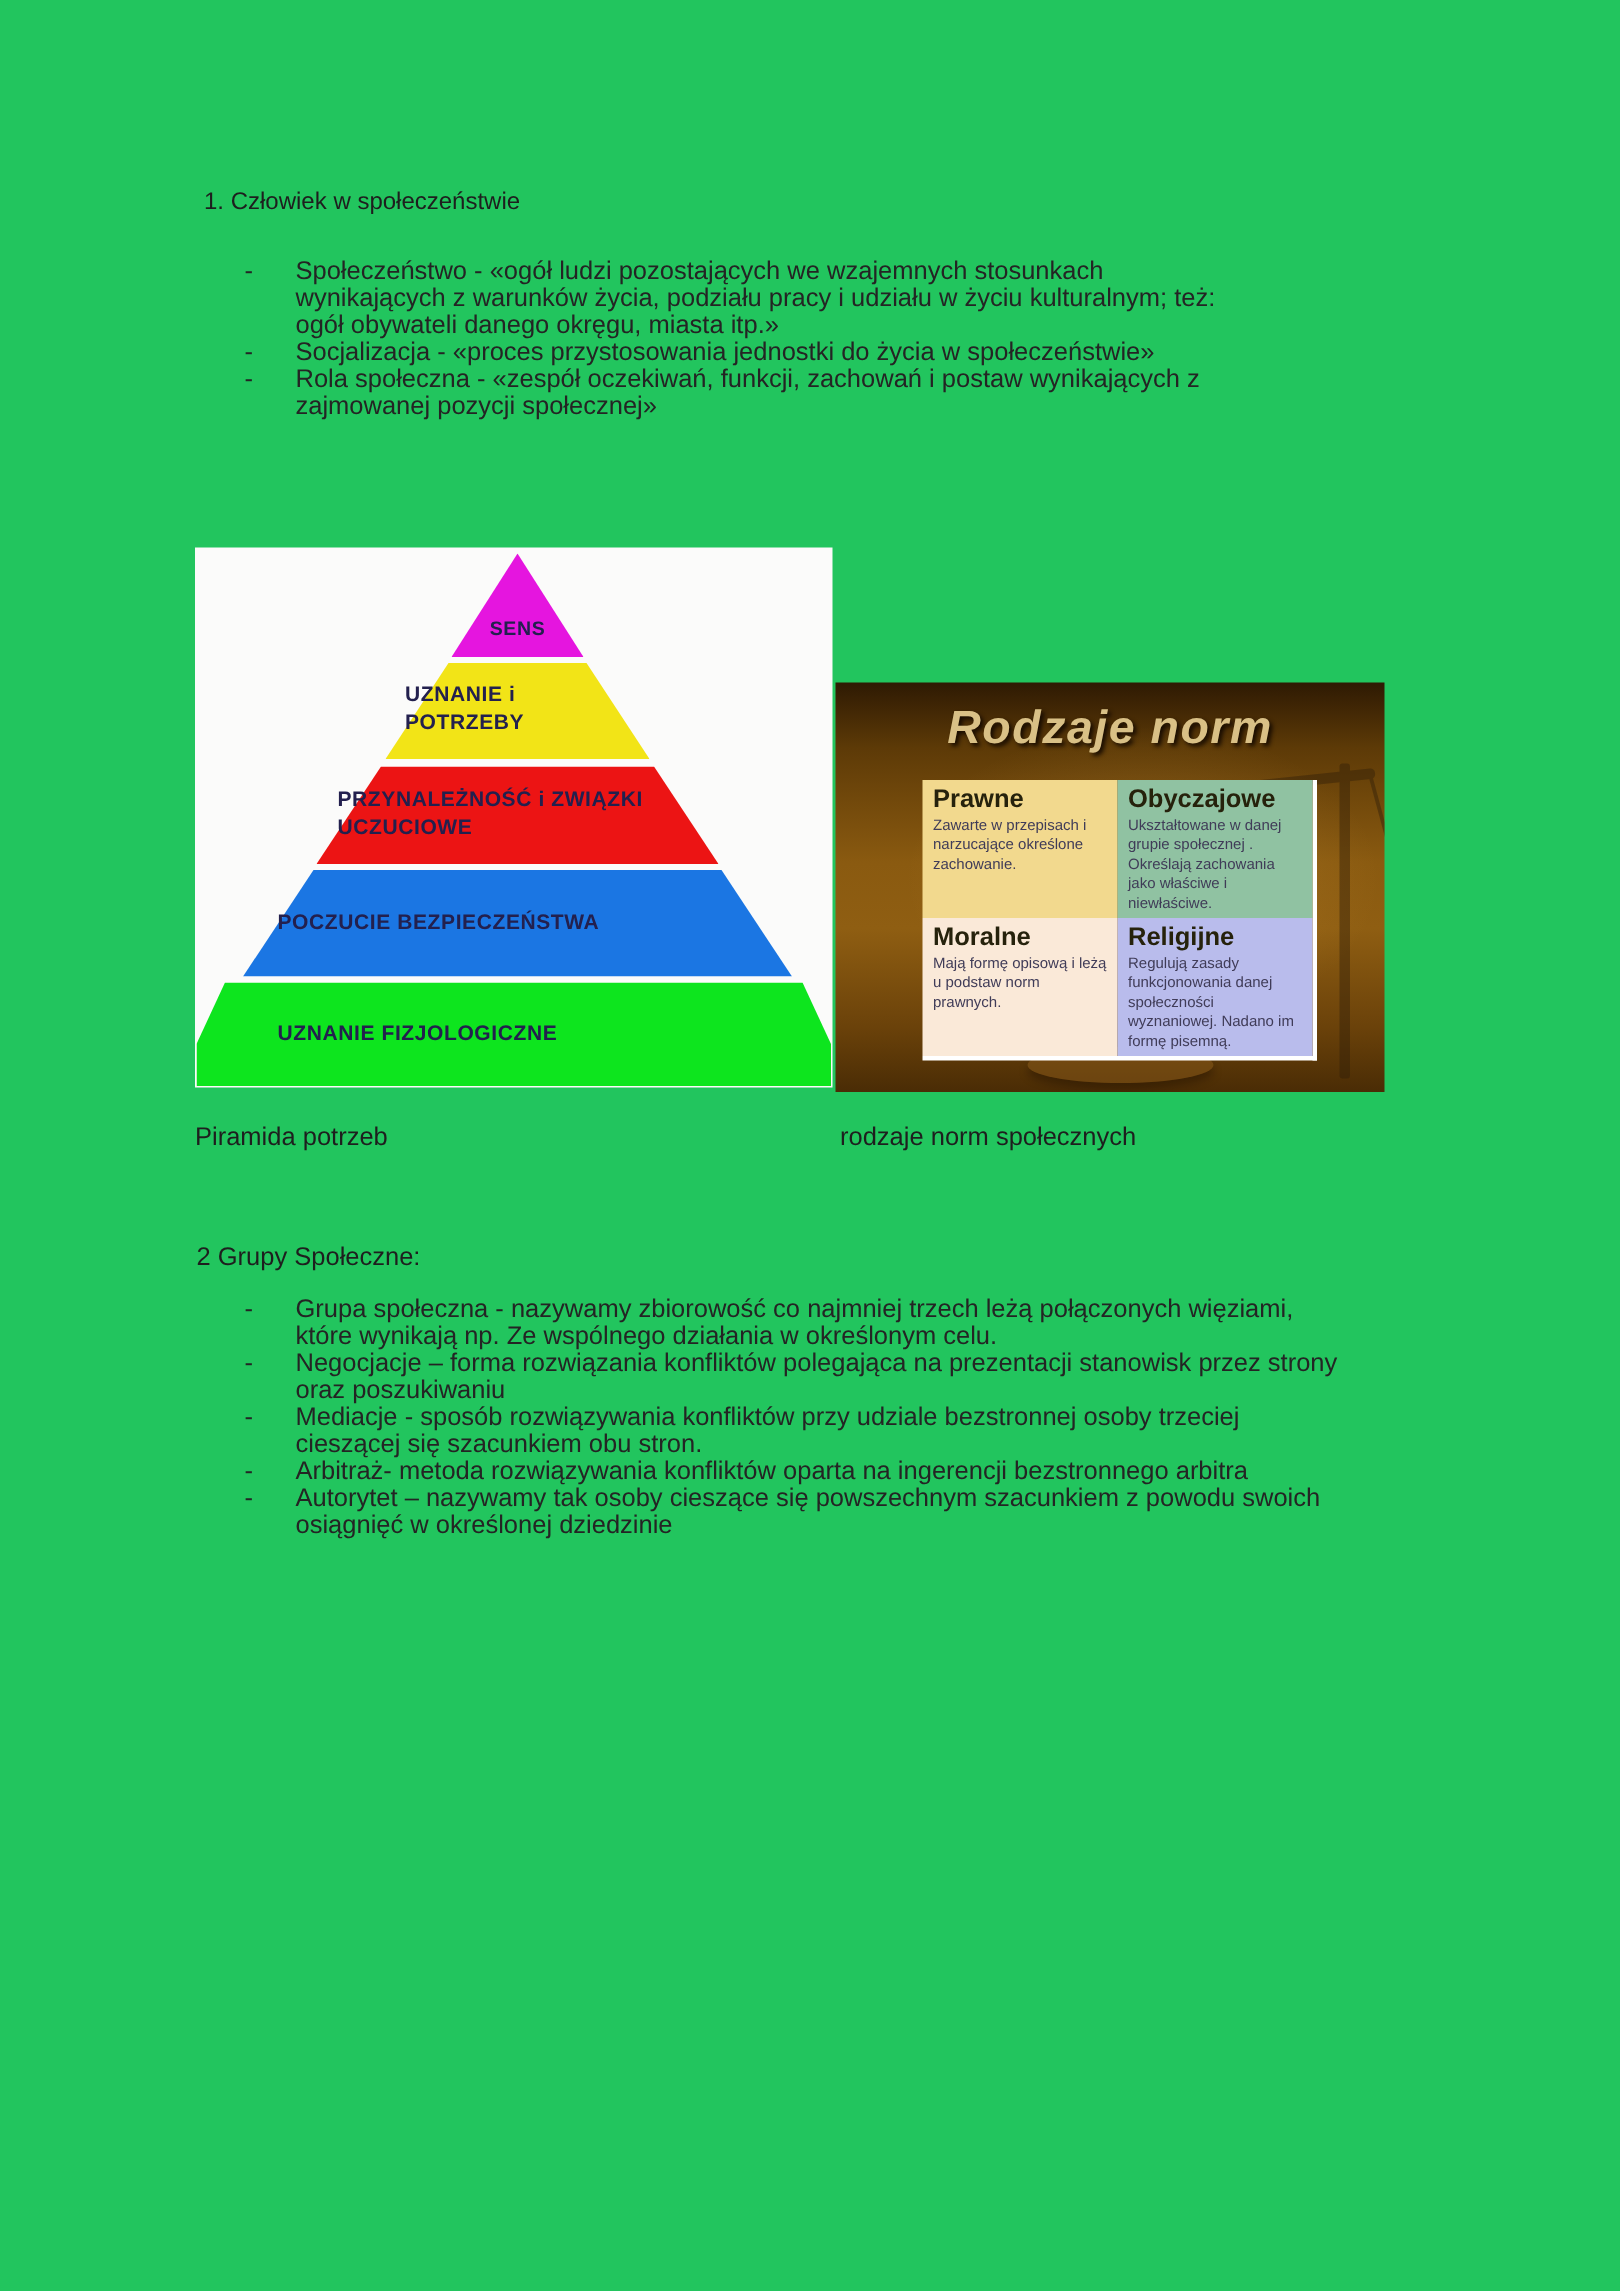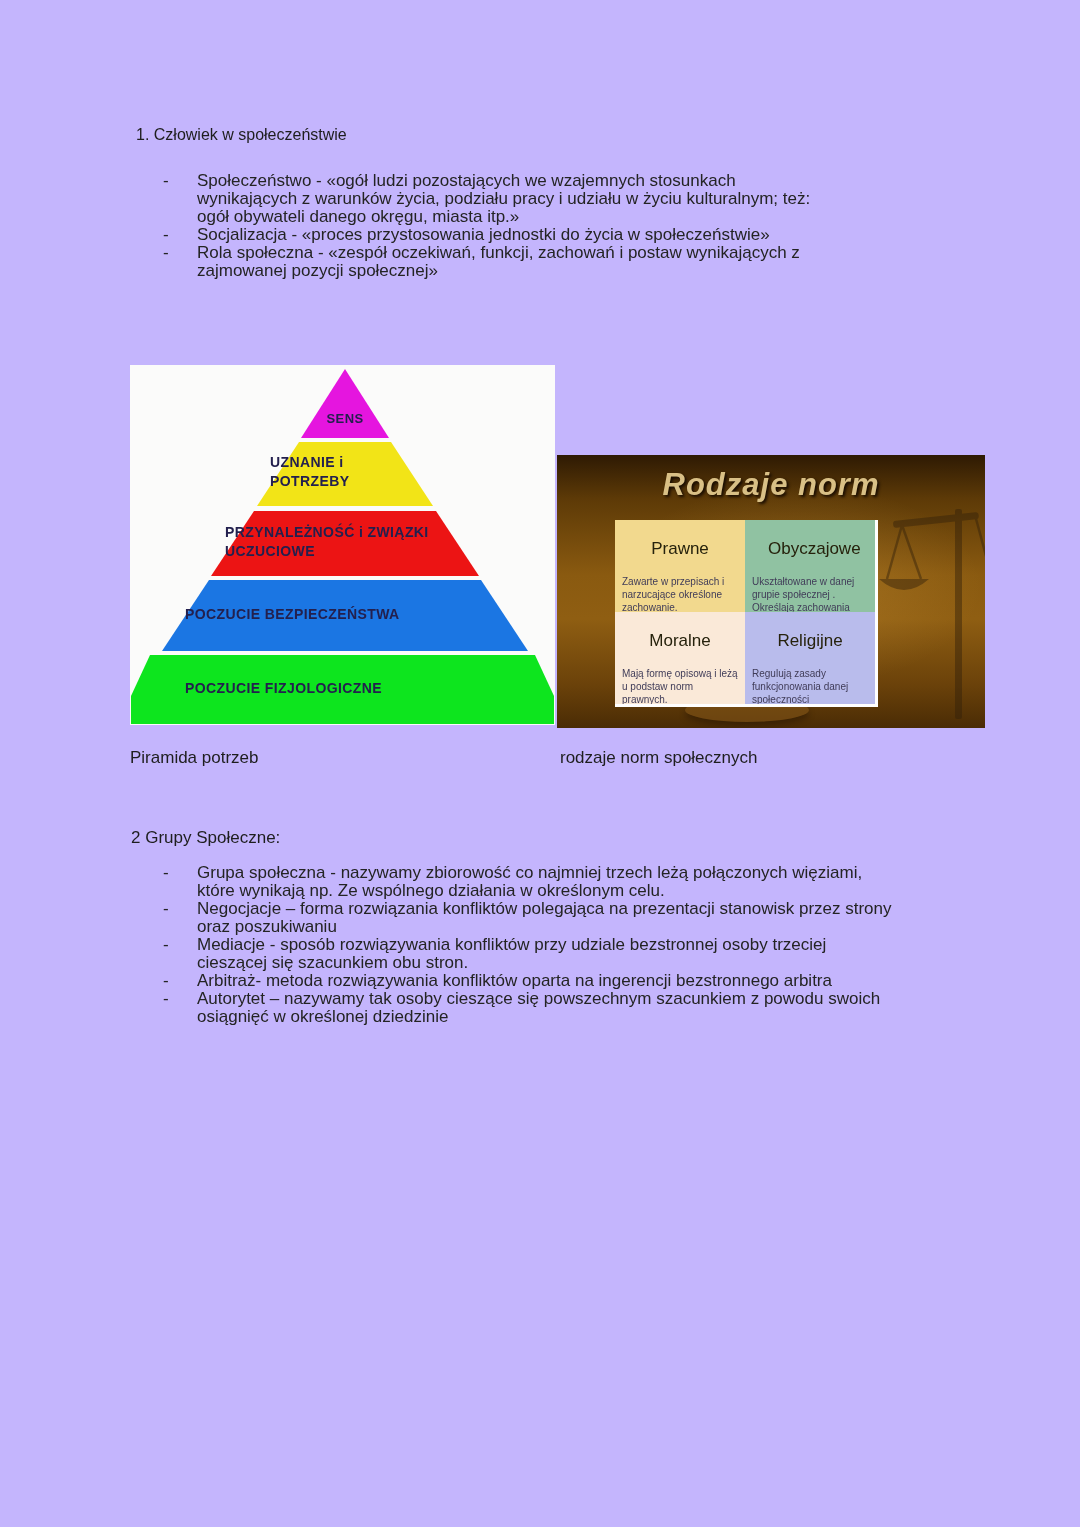--- a/index.html
+++ b/index.html
@@ -1,17 +1,17 @@
 <!DOCTYPE html>
 <html><head>
 <meta charset="utf-8">
 <style>
   html,body { margin:0; padding:0; background:#ffffff; }
   .page {
-    position:relative; width:1080px; height:1527px; background:#c4b5fd;
+    position:relative; width:1080px; height:1527px; background:#22c55e;
     font-family:"Liberation Sans", sans-serif; color:#222222; overflow:hidden;
   }
   .h1 { position:absolute; left:136px; top:126px; margin:0; font-size:16px; font-weight:400; color:#1e1e1e; }
   .h2 { position:absolute; left:131px; top:828px; margin:0; font-size:17px; font-weight:400; color:#1e1e1e; }
 
   .dash-list { position:absolute; left:163px; margin:0; padding:0; list-style:none; font-size:17px; line-height:18px; color:#242424; }
   .list1 { top:172px; width:860px; }
   .list2 { top:864px; width:880px; }
   .dash-list li { position:relative; padding-left:34px; }
   .dash-list li::before { content:"-"; position:absolute; left:0; top:0; }
@@ -27,35 +27,35 @@
   .lvl4 { clip-path:polygon(20px 290px, 405px 290px, 424px 331px, 424px 359px, 1px 359px, 1px 331px); }
   .plabel { position:absolute; left:215px; transform:translateX(-50%); 
             font-weight:bold; font-size:14px; line-height:19px; letter-spacing:.4px; }
   .pl0 { top:44px; font-size:13px; }
   .pl1 { top:88px;  width:150px; }
   .pl2 { top:158px; width:240px; }
   .pl3 { top:240px; width:320px; }
   .pl4 { top:314px; width:320px; }
 
   
-  .norms { position:absolute; left:557px; top:455px; width:428px; height:273px; margin:0; overflow:hidden;
+  .norms { position:absolute; left:557px; top:455px; width:366px; height:273px; margin:0; overflow:hidden;
     background:linear-gradient(180deg,#2e1a03 0%,#5d3a07 16%,#8a5a10 44%,#8f5e12 60%,#6b420a 84%,#4a2c05 100%); }
   .norms::before { content:""; position:absolute; inset:0;
     background:radial-gradient(ellipse 60% 52% at 56% 48%, rgba(255,195,90,.20), rgba(0,0,0,0) 72%); }
   .norms::after { content:""; position:absolute; left:128px; bottom:6px; width:124px; height:24px;
     border-radius:50%; background:rgba(145,96,28,.45); box-shadow:0 4px 6px rgba(20,8,0,.35); }
   .norms-title { position:absolute; top:12px; left:0; width:100%; text-align:center; z-index:3;
     font-size:31px; font-weight:bold; font-style:italic; letter-spacing:1px;
     text-shadow:2px 2px 3px rgba(18,8,0,.9); }
   .scales { position:absolute; right:-6px; top:46px; z-index:1; opacity:.45; }
   .quad-grid { position:absolute; left:58px; top:65px; z-index:2;
     display:grid; grid-template-columns:130px 130px; grid-template-rows:92px 92px;
     border-right:3px solid #ffffff; border-bottom:3px solid #ffffff; }
   .quad { box-sizing:border-box; padding:3px 7px 0; overflow:hidden; }
-  .qh { text-align:center; font-size:17px; font-weight:normal; color:#26220c; margin:16px; }
+  .qh { text-align:left; font-size:17px; font-weight:bold; color:#26220c; margin:0; }
   .qd { margin:1px 0 0; font-size:10px; line-height:13px; color:#403c58; }
 
   .caption { position:absolute; top:748px; font-size:17px; color:#1e1e1e; }
   .cap1 { left:130px; }
   .cap2 { left:560px; }
 </style>
 </head>
 <body>
 
 <div class="page">
@@ -74,21 +74,21 @@
   <figure class="pyramid">
     <div class="lvl lvl0" style="background: rgb(229, 21, 223);"></div>
     <div class="lvl lvl1" style="background: rgb(242, 228, 23);"></div>
     <div class="lvl lvl2" style="background: rgb(236, 20, 20);"></div>
     <div class="lvl lvl3" style="background: rgb(27, 118, 227);"></div>
     <div class="lvl lvl4" style="background: rgb(13, 229, 30);"></div>
     <div class="plabel pl0" style="color: rgb(35, 32, 78);">SENS</div>
     <div class="plabel pl1" style="color: rgb(35, 32, 78);">UZNANIE i POTRZEBY</div>
     <div class="plabel pl2" style="color: rgb(35, 32, 78);">PRZYNALEŻNOŚĆ i ZWIĄZKI UCZUCIOWE</div>
     <div class="plabel pl3" style="color: rgb(35, 32, 78);">POCZUCIE BEZPIECZEŃSTWA</div>
-    <div class="plabel pl4" style="color: rgb(35, 32, 78);">POCZUCIE FIZJOLOGICZNE</div>
+    <div class="plabel pl4" style="color: rgb(35, 32, 78);">UZNANIE FIZJOLOGICZNE</div>
   </figure>
 
   <figure class="norms">
     <svg class="scales" width="120" height="225" viewBox="0 0 120 225">
       <g fill="#32200a" stroke="#32200a">
         <rect x="84" y="8" width="7" height="210" rx="2" stroke="none"></rect>
         <rect x="22" y="16" width="86" height="7" rx="3" stroke="none" transform="rotate(-6 60 20)"></rect>
         <line x1="31" y1="24" x2="16" y2="78" stroke-width="2.5"></line>
         <line x1="31" y1="24" x2="50" y2="78" stroke-width="2.5"></line>
         <path d="M8 78 Q33 100 58 78 Z" stroke="none"></path>

